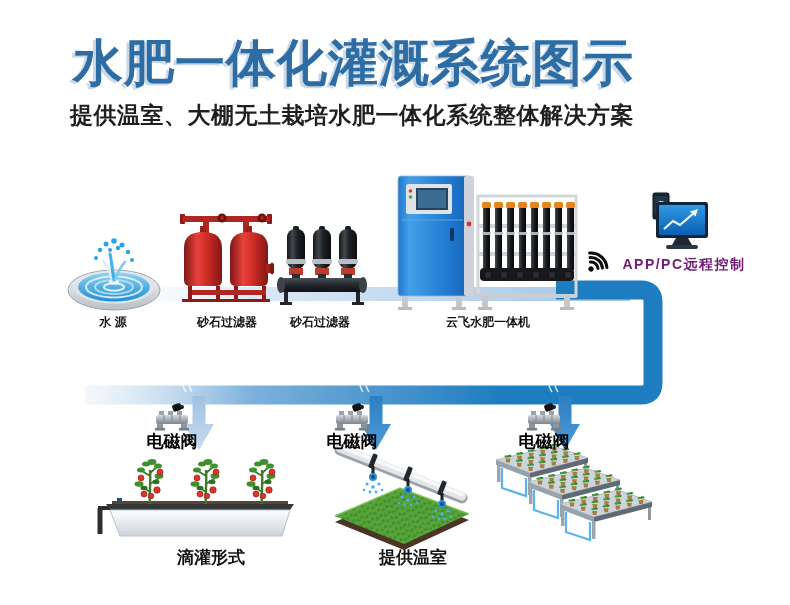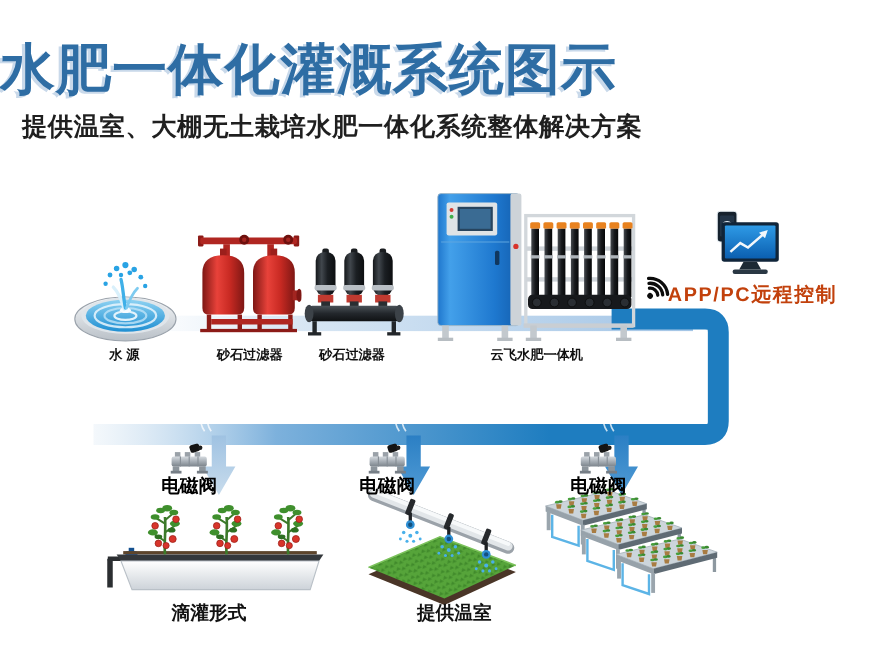--- a/index.html
+++ b/index.html
@@ -1,24 +1,24 @@
 <!DOCTYPE html>
 <html><head>
 <meta charset="utf-8">
 <style>
   html,body{margin:0;padding:0;background:#ffffff;}
   .page{position:relative;width:790px;height:605px;background:#ffffff;overflow:hidden;
         font-family:"Liberation Sans","DejaVu Sans",sans-serif;}
-  .header{position:absolute;left:0;top:0;width:634px;text-align:left;}
+  .header{position:absolute;left:0;top:0;width:634px;text-align:right;}
   .title{margin-top:36px;font-size:50px;line-height:1.08;font-weight:800;color:#2e6da4;
          letter-spacing:1px;text-shadow:-3px 2px 0 #c9d9ea;}
   .subtitle{margin-top:10px;font-size:23px;font-weight:700;color:#1f1f1f;letter-spacing:0.5px;margin-left:20px;}
   .lbl{position:absolute;transform:translateX(-50%);white-space:nowrap;z-index:6;}
   .equip-lbl{font-size:12px;font-weight:bold;color:#111;}
-  .remote-lbl{font-size:18px;font-weight:600;color:#c2410c;letter-spacing:1.5px;}
+  .remote-lbl{font-size:14px;font-weight:600;color:#701a75;letter-spacing:1.5px;}
   .valve-lbl{font-size:17px;font-weight:bold;color:#000;}
   .mode-lbl{font-size:17px;font-weight:bold;color:#111;}
   .icon{position:absolute;z-index:4;}
   .pipes{position:absolute;left:0;top:0;z-index:2;}
   svg{display:block;}
 </style>
 </head>
 <body>
 
 <div class="page">
@@ -483,16 +483,16 @@
   <div class="lbl equip-lbl" style="left:113px;top:314px">水 源</div>
   <div class="lbl equip-lbl" style="left:227px;top:314px">砂石过滤器</div>
   <div class="lbl equip-lbl" style="left:320px;top:314px">砂石过滤器</div>
   <div class="lbl equip-lbl" style="left:488px;top:314px">云飞水肥一体机</div>
   <div class="lbl remote-lbl" style="left:684px;top:256px">APP/PC远程控制</div>
 
   <div class="lbl valve-lbl" style="left:172px;top:430px">电磁阀</div>
   <div class="lbl valve-lbl" style="left:352px;top:430px">电磁阀</div>
   <div class="lbl valve-lbl" style="left:544px;top:430px">电磁阀</div>
 
-  <div class="lbl mode-lbl" style="left:190px;top:546px">滴灌形式</div>
+  <div class="lbl mode-lbl" style="left:211px;top:546px">滴灌形式</div>
   <div class="lbl mode-lbl" style="left:413px;top:546px">提供温室</div>
 
 </div>
 
 </body></html>

